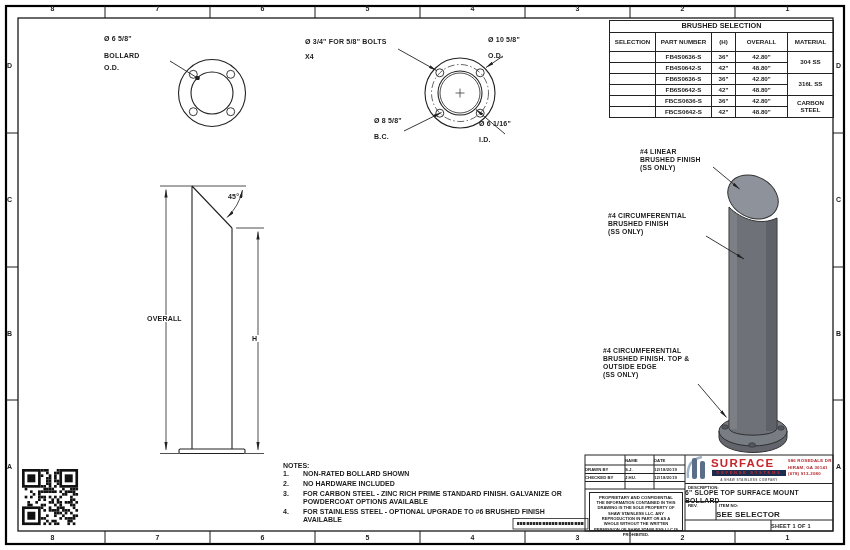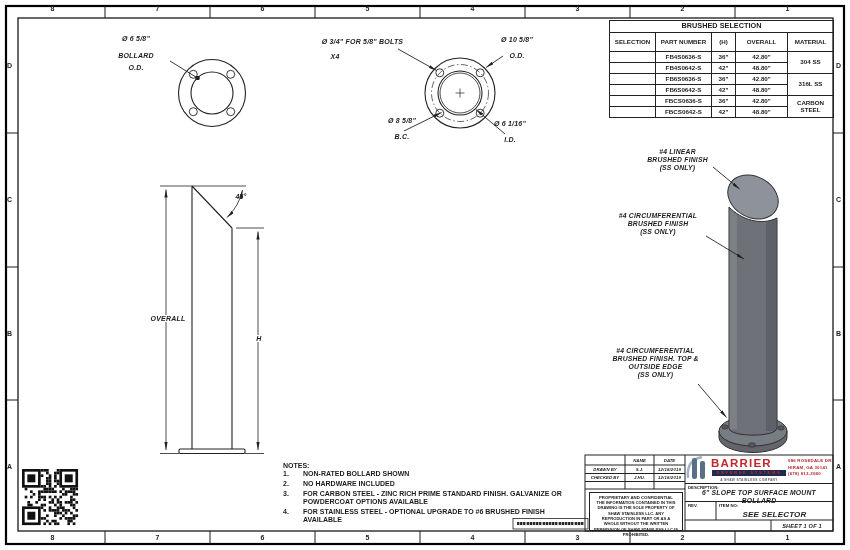--- a/index.html
+++ b/index.html
@@ -1,18 +1,18 @@
 <!DOCTYPE html>
 <html><head>
 <meta charset="utf-8">
 <style>
   html,body{margin:0;padding:0;background:#fff;}
   body{width:850px;height:550px;position:relative;font-family:"Liberation Sans",sans-serif;overflow:hidden;}
   .t{position:absolute;font-weight:700;color:#1c1c1c;white-space:nowrap;letter-spacing:.2px;z-index:3;}
-  .tc{text-align:center;font-style:italic;}
+  .tc{}
   svg.layer{position:absolute;left:0;top:0;z-index:1;}
   .zl{position:absolute;font-size:7px;font-weight:600;color:#222;z-index:2;}
   
   #sel-table{position:absolute;left:609px;top:20px;z-index:3;border-collapse:collapse;table-layout:fixed;width:224px;}
   #sel-table td{border:1px solid #222;font-size:6.2px;font-weight:700;color:#1c1c1c;text-align:center;padding:0;line-height:1.12;overflow:hidden;}
   #sel-table td.title{font-size:7.3px;height:11px;}
   #sel-table td.hdr{height:18px;white-space:normal;}
   #sel-table td.dr{height:10px;}
   #sel-table td.mat{white-space:normal;}
   
@@ -421,21 +421,21 @@
   <div class="pb">THE INFORMATION CONTAINED IN THIS DRAWING IS THE SOLE PROPERTY OF SHAW STAINLESS LLC. ANY REPRODUCTION IN PART OR AS A WHOLE WITHOUT THE WRITTEN PERMISSION OF SHAW STAINLESS LLC IS PROHIBITED.</div>
 </div>
 
 <svg class="layer" style="z-index:3" width="850" height="550" viewBox="0 0 850 550">
   <g>
     <path d="M688,478 Q686,460 702,457" fill="none" stroke="#9FB4C7" stroke-width="2.4"></path>
     <rect x="692" y="458" width="5" height="21" rx="2" fill="#5B6E87"></rect>
     <rect x="700" y="461" width="5" height="18" rx="2" fill="#5B6E87"></rect>
   </g>
 </svg>
-<div class="t" style="left:711px;top:457px;width:78px;font-size:11.5px;letter-spacing:1.2px;color:#C4262B">BARRIER</div>
+<div class="t" style="left:711px;top:457px;width:78px;font-size:11.5px;letter-spacing:1.2px;color:#C4262B">SURFACE</div>
 <div id="barrier-strip">DEFENSE SYSTEMS</div>
 <div class="t" style="left:712px;top:477.5px;width:74px;font-size:3.2px;letter-spacing:.4px;color:#666;text-align:center">A SHAW STAINLESS COMPANY</div>
 <div class="t" style="left:788px;top:458px;width:45px;font-size:4.4px;color:#B3282D">986 ROSEDALE DR.</div>
 <div class="t" style="left:788px;top:464.5px;width:45px;font-size:4.4px;color:#B3282D">HIRAM, GA 30141</div>
 <div class="t" style="left:788px;top:471px;width:45px;font-size:4.4px;color:#B3282D">(678) 913-2080</div>
 
 <div class="t tiny" style="left:688px;top:484.5px">DESCRIPTION:</div>
 <div class="t tc" style="left:685px;top:489px;width:148px;font-size:6.8px">6" SLOPE TOP SURFACE MOUNT</div>
 <div class="t tc" style="left:685px;top:496.5px;width:148px;font-size:6.8px">BOLLARD</div>
 

